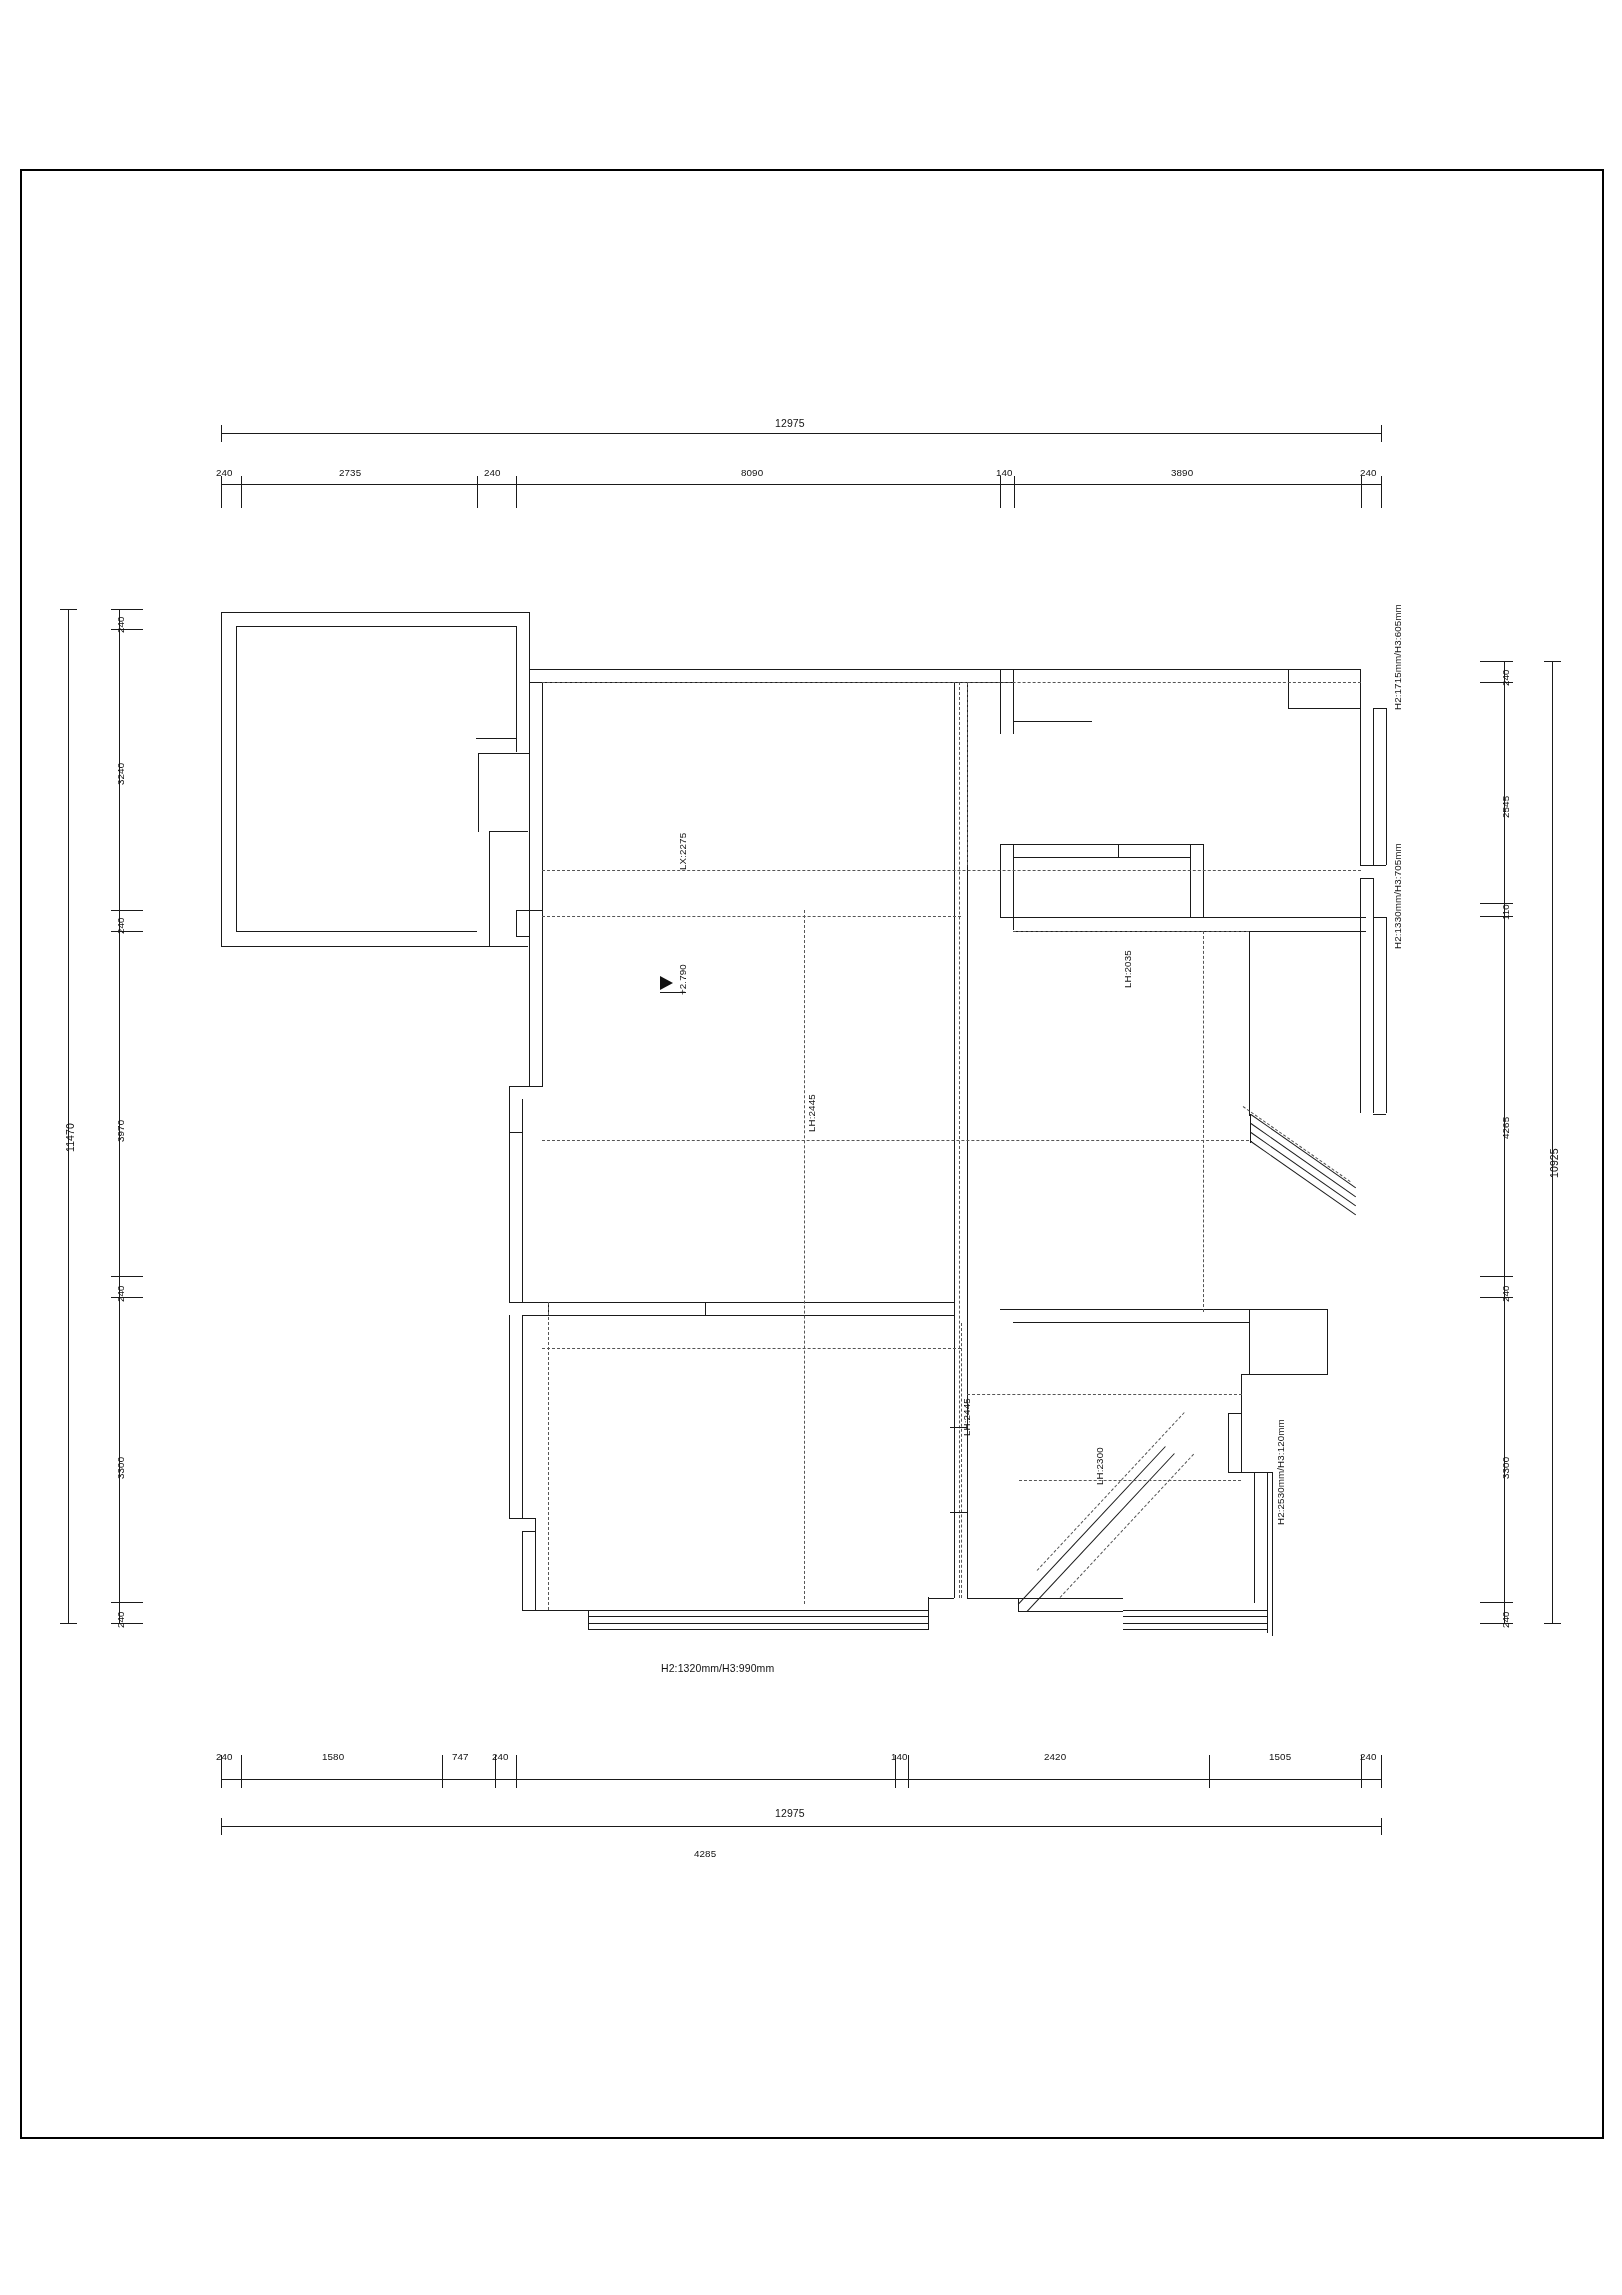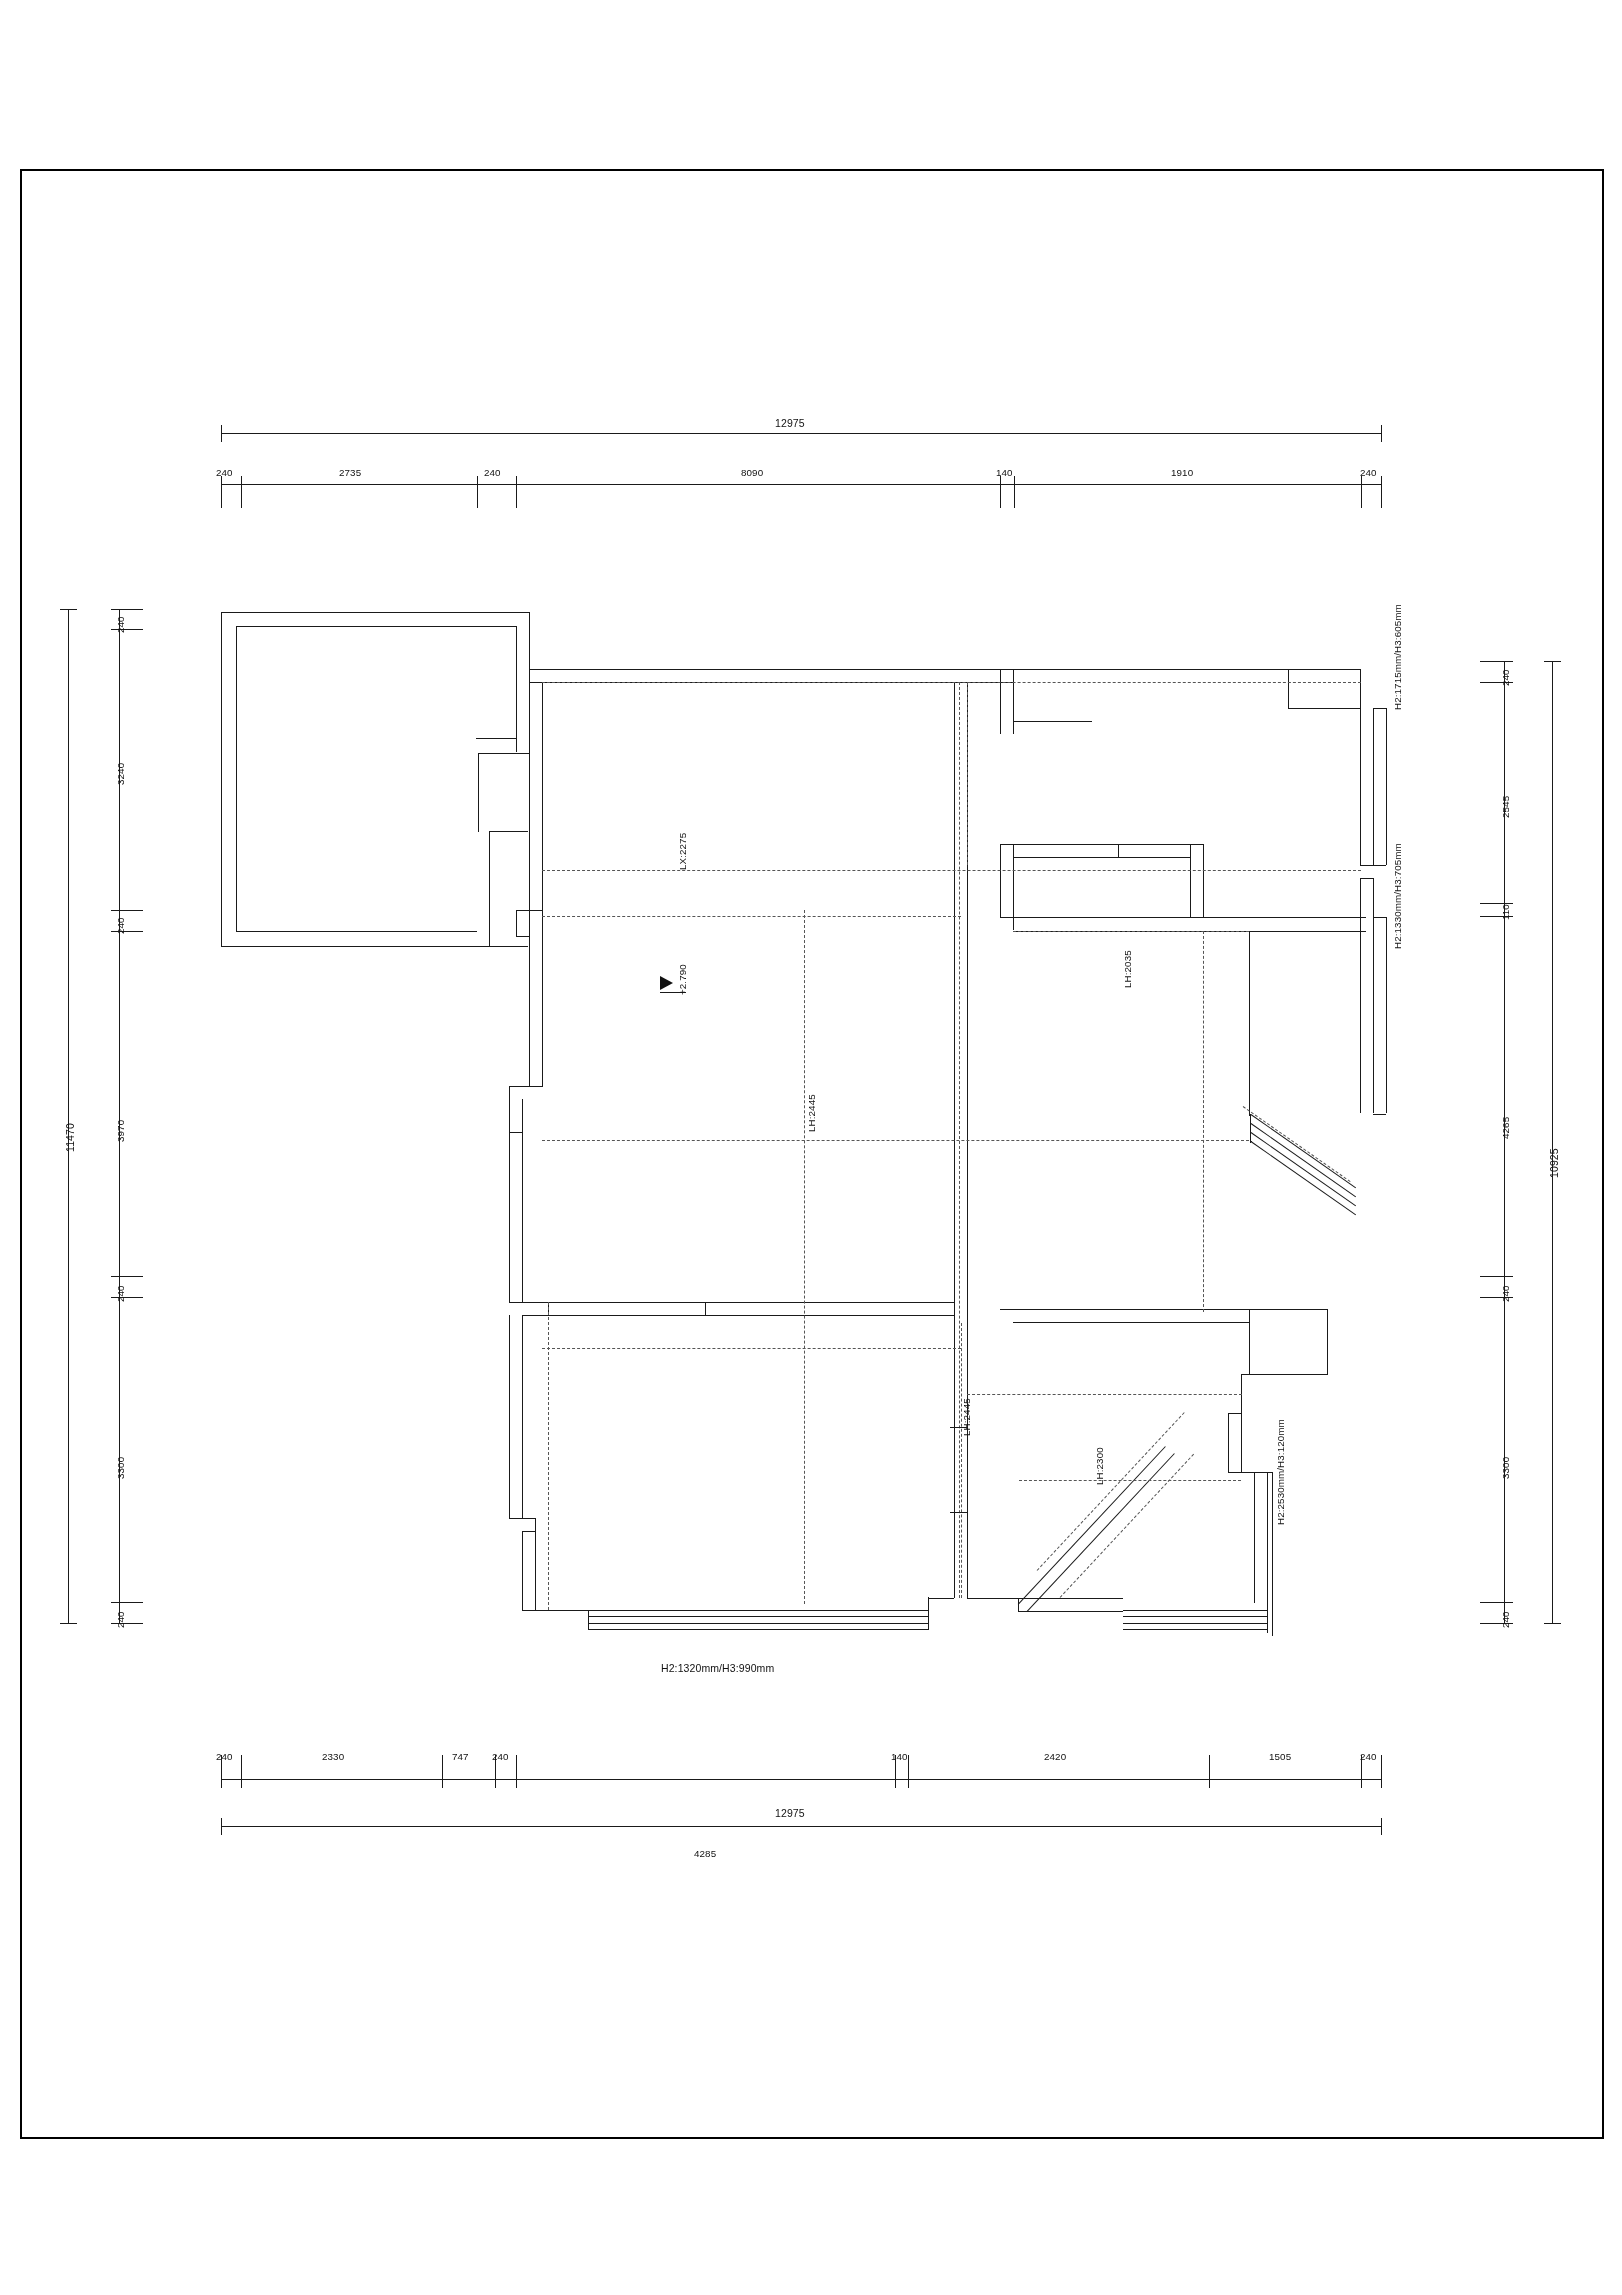--- a/index.html
+++ b/index.html
@@ -52,21 +52,21 @@
     <div class="ln v" style="left:1000px;top:484px;height:23.6px;"></div>
     <div class="ln v" style="left:1014px;top:484px;height:23.6px;"></div>
     <div class="ln v" style="left:1361px;top:484px;height:23.6px;"></div>
     <div class="ln v" style="left:1381px;top:484px;height:23.6px;"></div>
 
     <div class="txt small" style="left:216px;top:467px;">240</div>
     <div class="txt small" style="left:339px;top:467px;">2735</div>
     <div class="txt small" style="left:484px;top:467px;">240</div>
     <div class="txt small" style="left:741px;top:467px;">8090</div>
     <div class="txt small" style="left:996px;top:467px;">140</div>
-    <div class="txt small" style="left:1171px;top:467px;">1910</div>
+    <div class="txt small" style="left:1171px;top:467px;">3890</div>
     <div class="txt small" style="left:1360px;top:467px;">240</div>
   </div>
 
   <div>
 
     <div class="dimvert" style="left:68px;top:609px;height:1014px;"></div>
     <div class="dimline" style="left:60px;top:609px;width:17px;"></div>
     <div class="dimline" style="left:60px;top:1623px;width:17px;"></div>
     <div class="txt rot" style="left:64px;top:1152px;">11470</div>
 
@@ -150,21 +150,21 @@
     <div class="ln v" style="left:442px;top:1755px;height:23.6px;"></div>
     <div class="ln v" style="left:495px;top:1755px;height:23.6px;"></div>
     <div class="ln v" style="left:516px;top:1755px;height:23.6px;"></div>
     <div class="ln v" style="left:895px;top:1755px;height:23.6px;"></div>
     <div class="ln v" style="left:908px;top:1755px;height:23.6px;"></div>
     <div class="ln v" style="left:1209px;top:1755px;height:23.6px;"></div>
     <div class="ln v" style="left:1361px;top:1755px;height:23.6px;"></div>
     <div class="ln v" style="left:1381px;top:1755px;height:23.6px;"></div>
 
     <div class="txt small" style="left:216px;top:1751px;">240</div>
-    <div class="txt small" style="left:322px;top:1751px;">2330</div>
+    <div class="txt small" style="left:322px;top:1751px;">1580</div>
     <div class="txt small" style="left:452px;top:1751px;">747</div>
     <div class="txt small" style="left:492px;top:1751px;">240</div>
     <div class="txt small" style="left:694px;top:1848px;">4285</div>
     <div class="txt small" style="left:891px;top:1751px;">140</div>
     <div class="txt small" style="left:1044px;top:1751px;">2420</div>
     <div class="txt small" style="left:1269px;top:1751px;">1505</div>
     <div class="txt small" style="left:1360px;top:1751px;">240</div>
 
     <div class="dimline" style="left:221px;top:1826px;width:1160px;"></div>
     <div class="dimvert" style="left:221px;top:1818px;height:17px;"></div>

